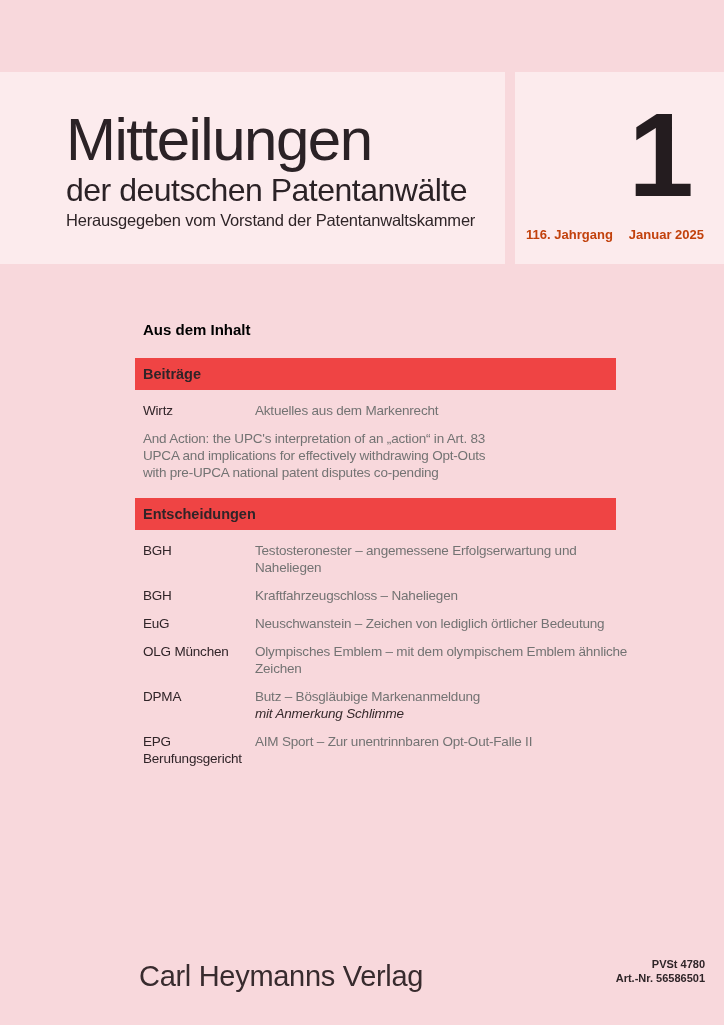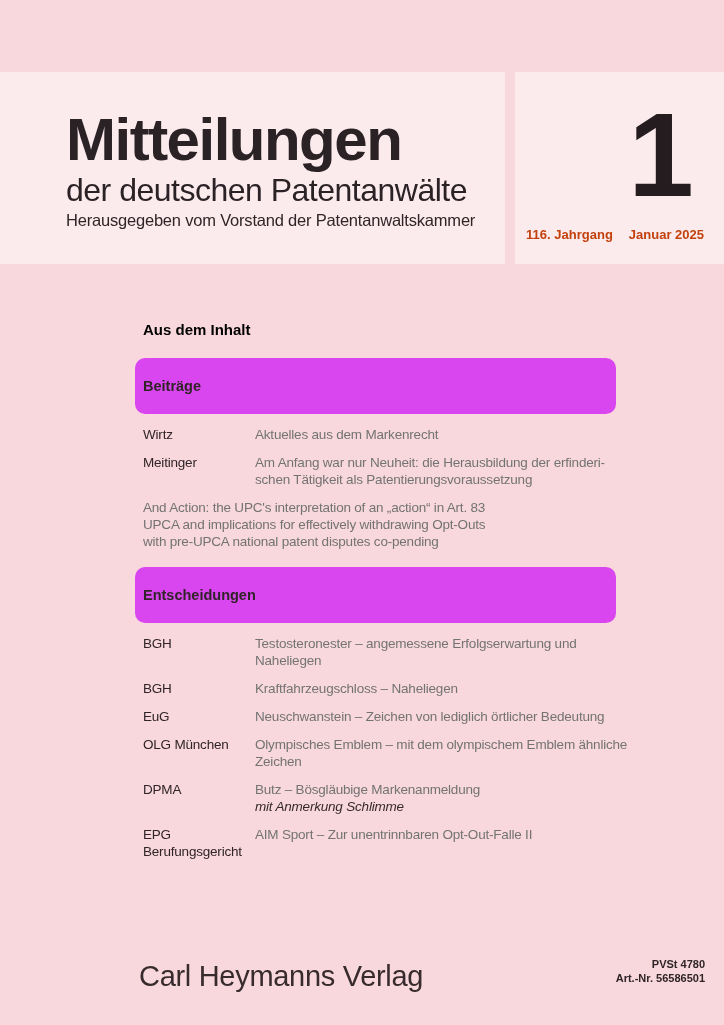--- a/index.html
+++ b/index.html
@@ -12,21 +12,21 @@
   }
   .page { position: relative; width: 724px; height: 1025px; background: #f8d8dc; }
 
   
   .panel { position: absolute; top: 72px; height: 192px; background: #fcebed; }
   .panel-left  { left: 0; width: 505px; }
   .panel-right { left: 515px; width: 209px; }
 
   .masthead-text { position: absolute; left: 66px; top: 38px; }
   .journal-title {
-    margin: 0; font-size: 60px; font-weight: bold; line-height: 1;
+    margin: 0; font-size: 60px; font-weight: normal; line-height: 1;
     letter-spacing: -1.5px; color: #2b2226; white-space: nowrap;
   }
   .journal-subtitle {
     margin: 4px 0 0 0; font-size: 32px; font-weight: normal; line-height: 1.02;
     letter-spacing: -0.5px; color: #2b2226; white-space: nowrap;
   }
   .publisher-line {
     margin: 4px 0 0 0; font-size: 16.5px; line-height: 1.1;
     letter-spacing: -0.2px; color: #2f2528; white-space: nowrap;
   }
@@ -41,24 +41,23 @@
   }
   .issue-meta .sep { display: inline-block; width: 16px; }
 
   
   .toc { position: absolute; left: 135px; top: 320px; width: 481px; }
   .toc-heading {
     margin: 0 0 18px 0; padding-left: 8px;
     font-size: 15px; font-weight: bold; line-height: 20px; color: #000000;
   }
   .section-bar {
-    background: #d946ef; height: 24px; line-height: 24px;
-    padding: 16px 8px; font-size: 14.5px; font-weight: bold; color: #302428;
+    background: #ef4444; height: 24px; line-height: 24px;
+    padding: 4px 8px; font-size: 14.5px; font-weight: bold; color: #302428;
     margin-bottom: 12px;
-    border-radius: 10px;
   }
   .section-bar.second { margin-top: 17px; }
   .entry {
     display: grid; grid-template-columns: 112px 1fr;
     padding: 0 0 0 8px; margin-bottom: 11px;
     font-size: 13.5px; line-height: 17px; letter-spacing: -0.2px;
   }
   .entry-author { font-weight: normal; white-space: pre-line; color: #302428; }
   .entry-title  { white-space: pre; color: #737373; }
   .entry-note   { font-style: italic; white-space: pre; }
@@ -98,25 +97,20 @@
   <div class="toc">
     <div class="toc-heading">Aus dem Inhalt</div>
 
     <div class="section-bar">Beiträge</div>
 
     <div class="entry">
       <div class="entry-author">Wirtz</div>
       <div class="entry-title">Aktuelles aus dem Markenrecht</div>
     </div>
     <div class="entry">
-      <div class="entry-author">Meitinger</div>
-      <div class="entry-title">Am Anfang war nur Neuheit: die Herausbildung der erfinderi-
-schen Tätigkeit als Patentierungsvoraussetzung</div>
-    </div>
-    <div class="entry">
       <div class="entry-title">And Action: the UPC's interpretation of an „action“ in Art. 83
 UPCA and implications for effectively withdrawing Opt-Outs
 with pre-UPCA national patent disputes co-pending</div>
     </div>
 
     <div class="section-bar second">Entscheidungen</div>
 
     <div class="entry">
       <div class="entry-author">BGH</div>
       <div class="entry-title">Testosteronester – angemessene Erfolgserwartung und

